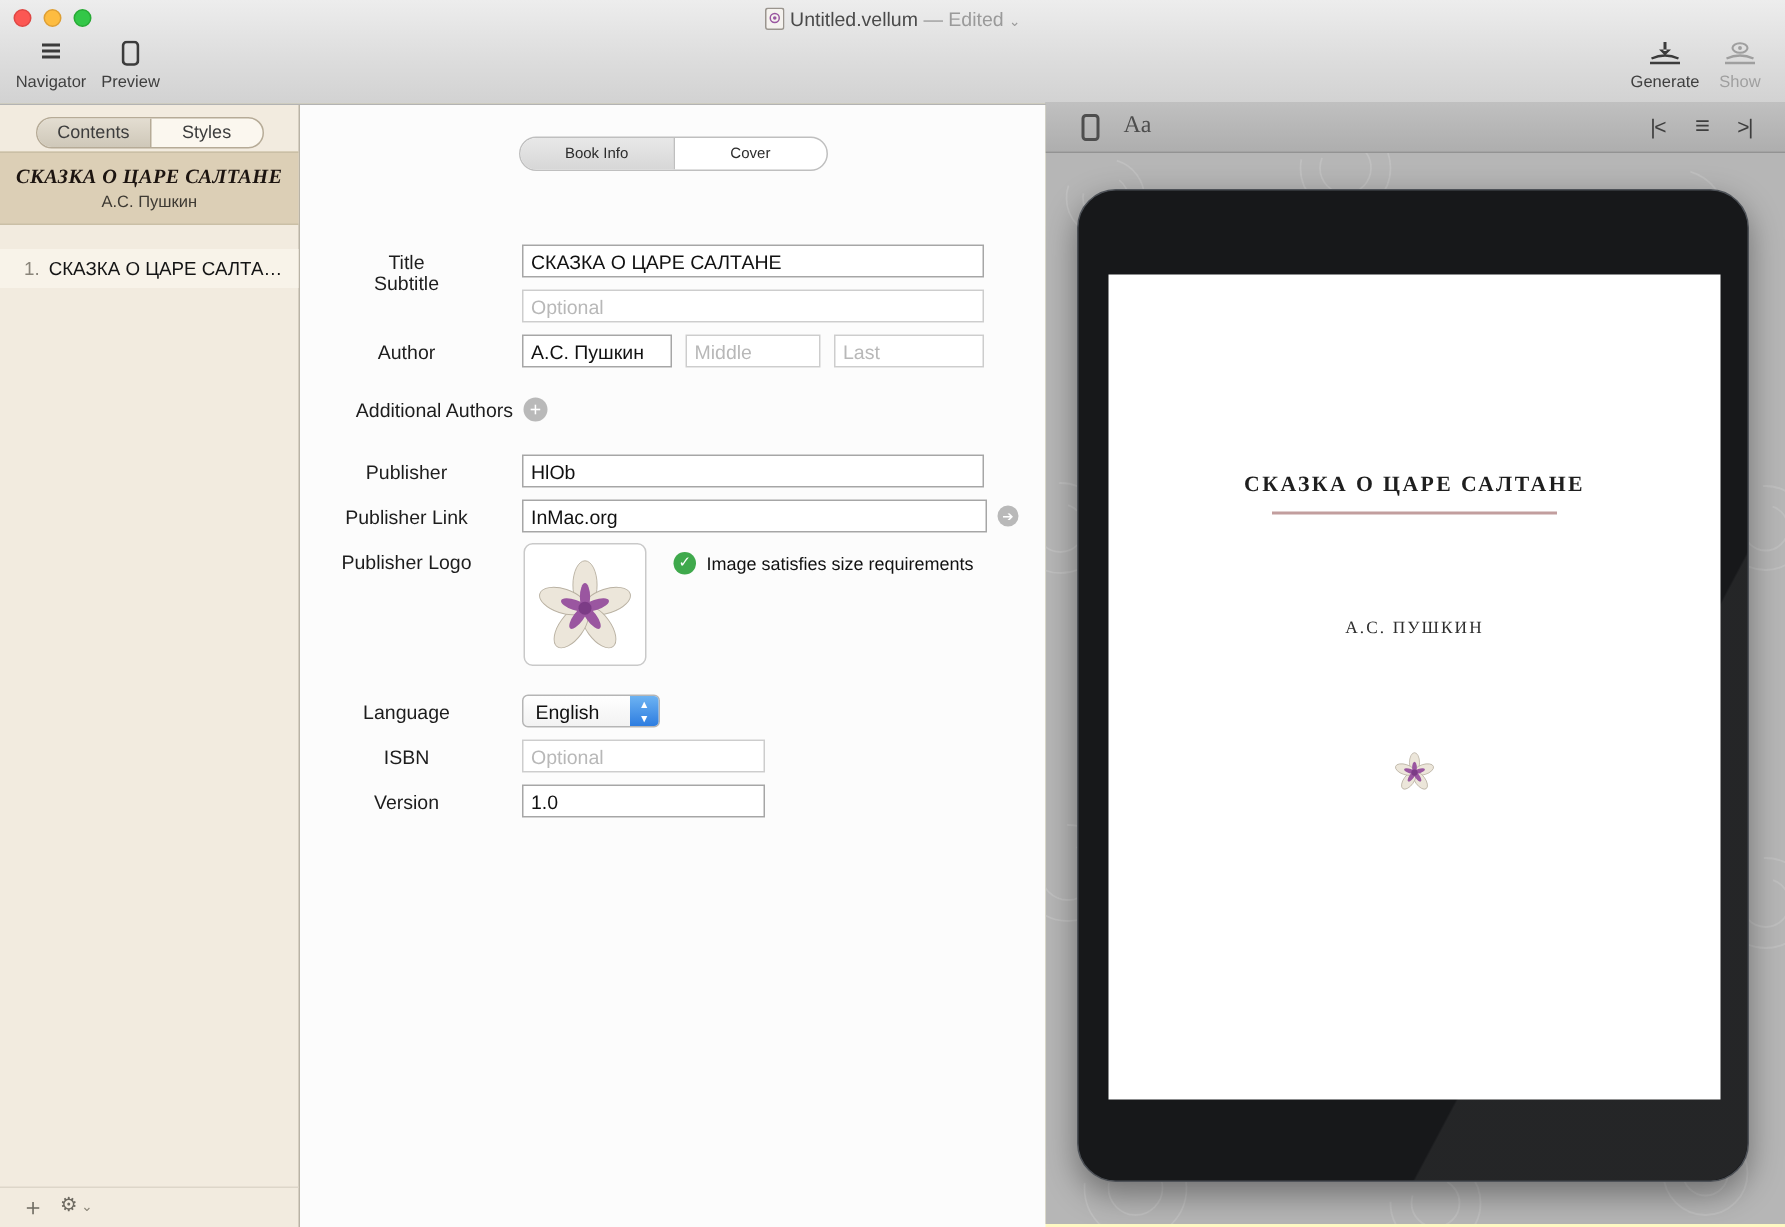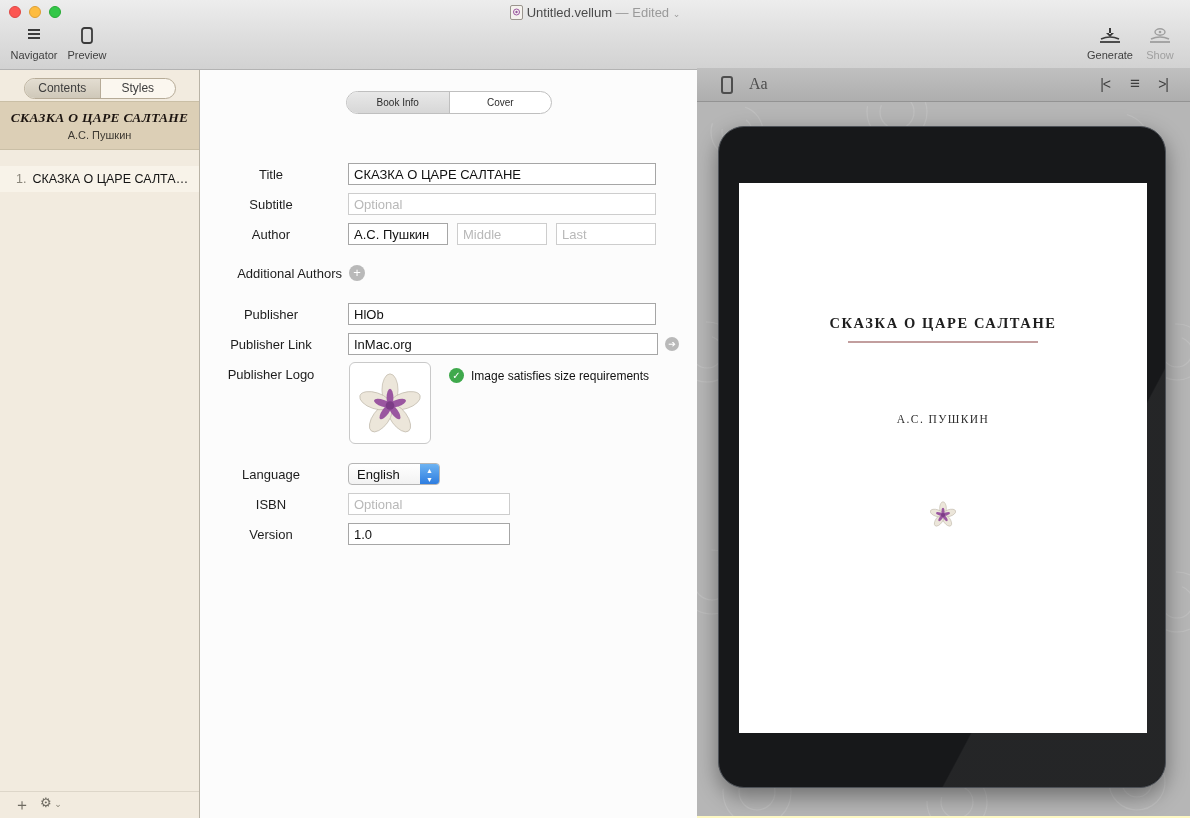--- a/index.html
+++ b/index.html
@@ -176,21 +176,21 @@
 
   <div id="main">
     <div id="form-tabs">
       <div class="seg sel">Book Info</div>
       <div class="seg">Cover</div>
     </div>
 
     <div class="frm-label" style="top:97px;">Title</div>
     <input class="txt" style="left: 148px; top: 93px; width: 308px;" value="СКАЗКА О ЦАРЕ САЛТАНЕ">
 
-    <div class="frm-label" style="top:127px;">Subtitle</div>
+    <div class="frm-label" style="top:111px;">Subtitle</div>
     <input class="txt soft" style="left: 148px; top: 123px; width: 308px;" placeholder="Optional">
 
     <div class="frm-label" style="top:157px;">Author</div>
     <input class="txt" style="left: 148px; top: 153px; width: 100px;" value="А.С. Пушкин">
     <input class="txt soft" style="left: 257px; top: 153px; width: 90px;" placeholder="Middle">
     <input class="txt soft" style="left: 356px; top: 153px; width: 100px;" placeholder="Last">
 
     <div class="frm-label2" style="right:355px; top:196px; width:160px;">Additional Authors</div>
     <div class="circle-btn" style="left:149px; top:195px;">+</div>
 

